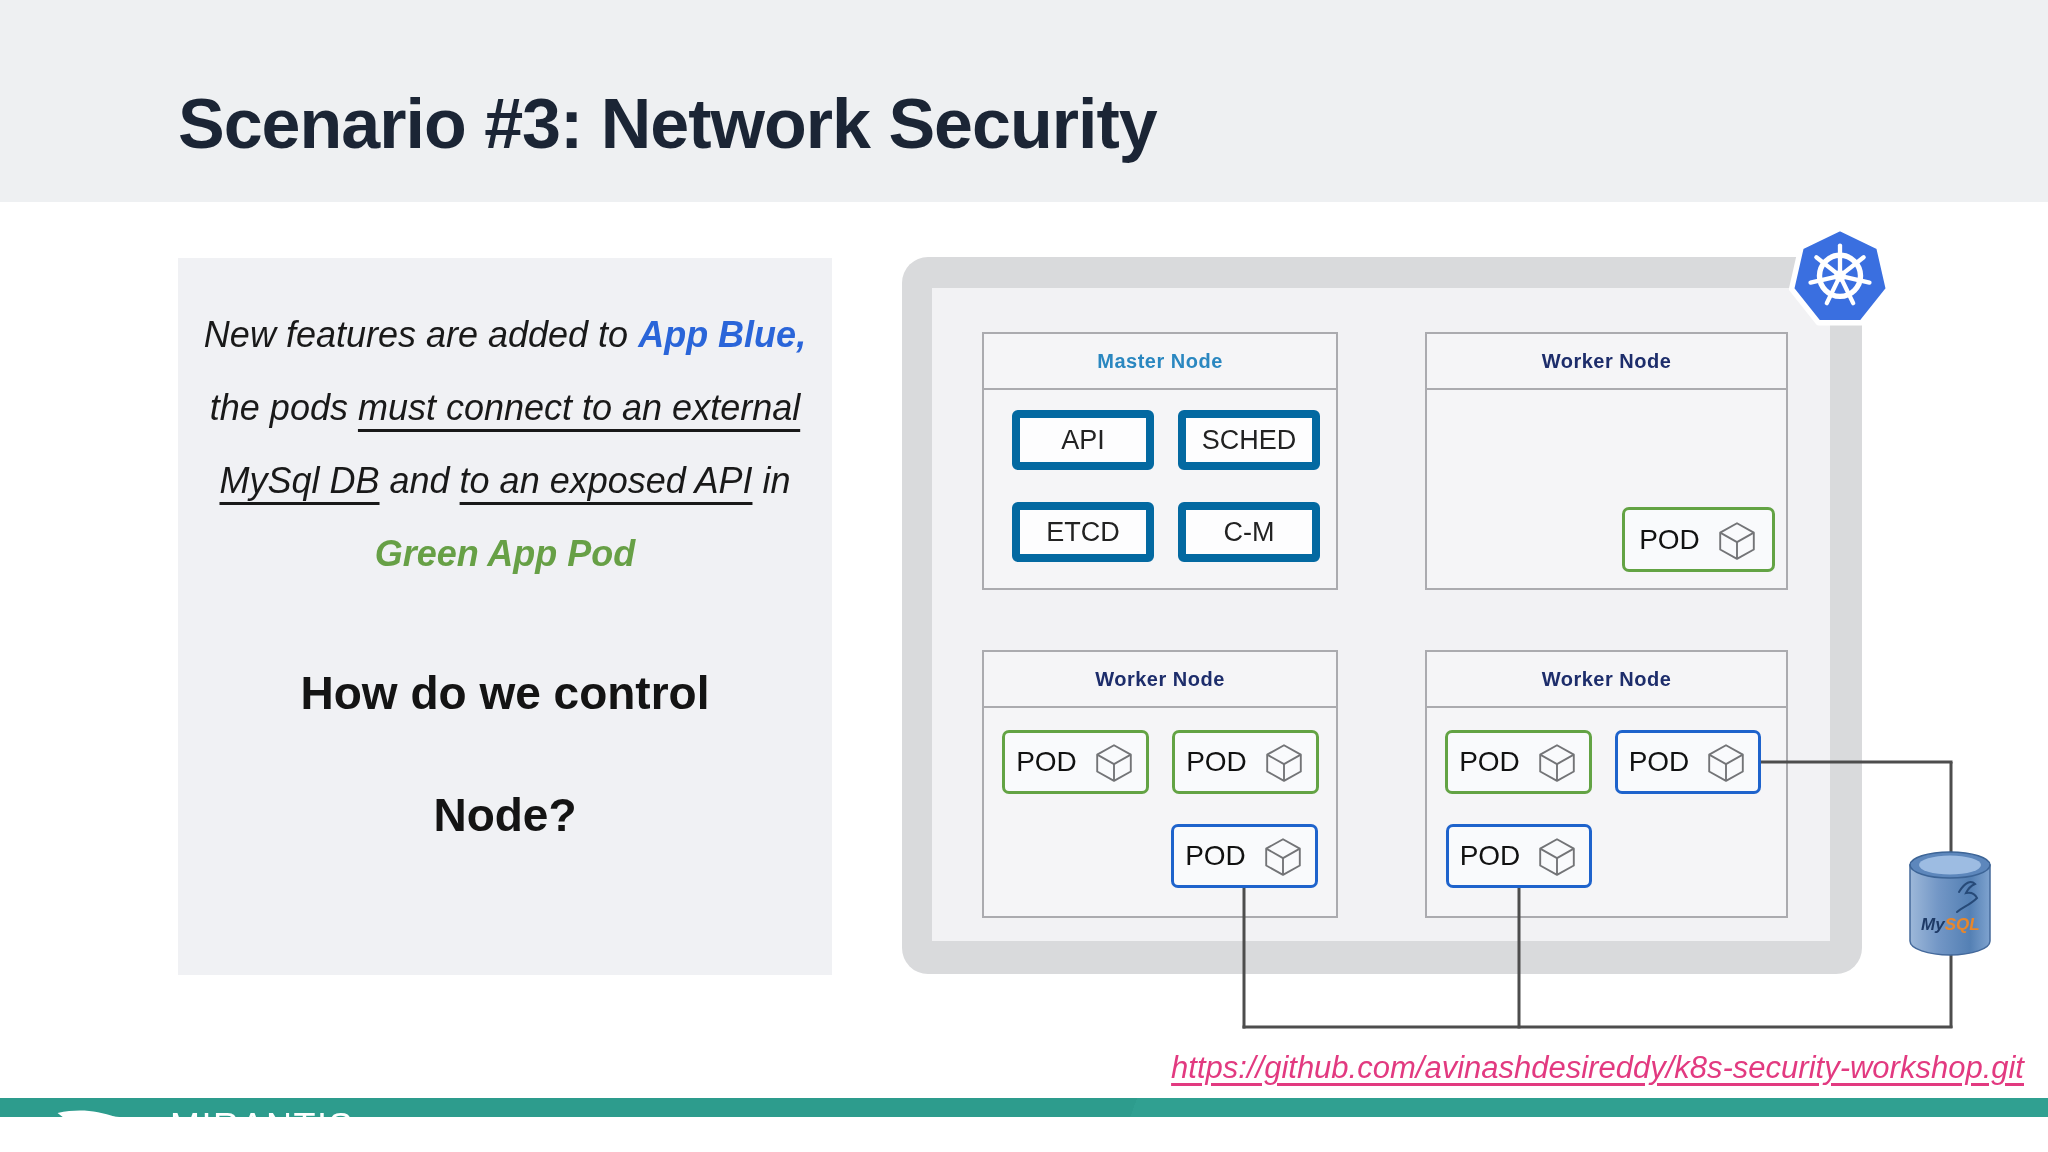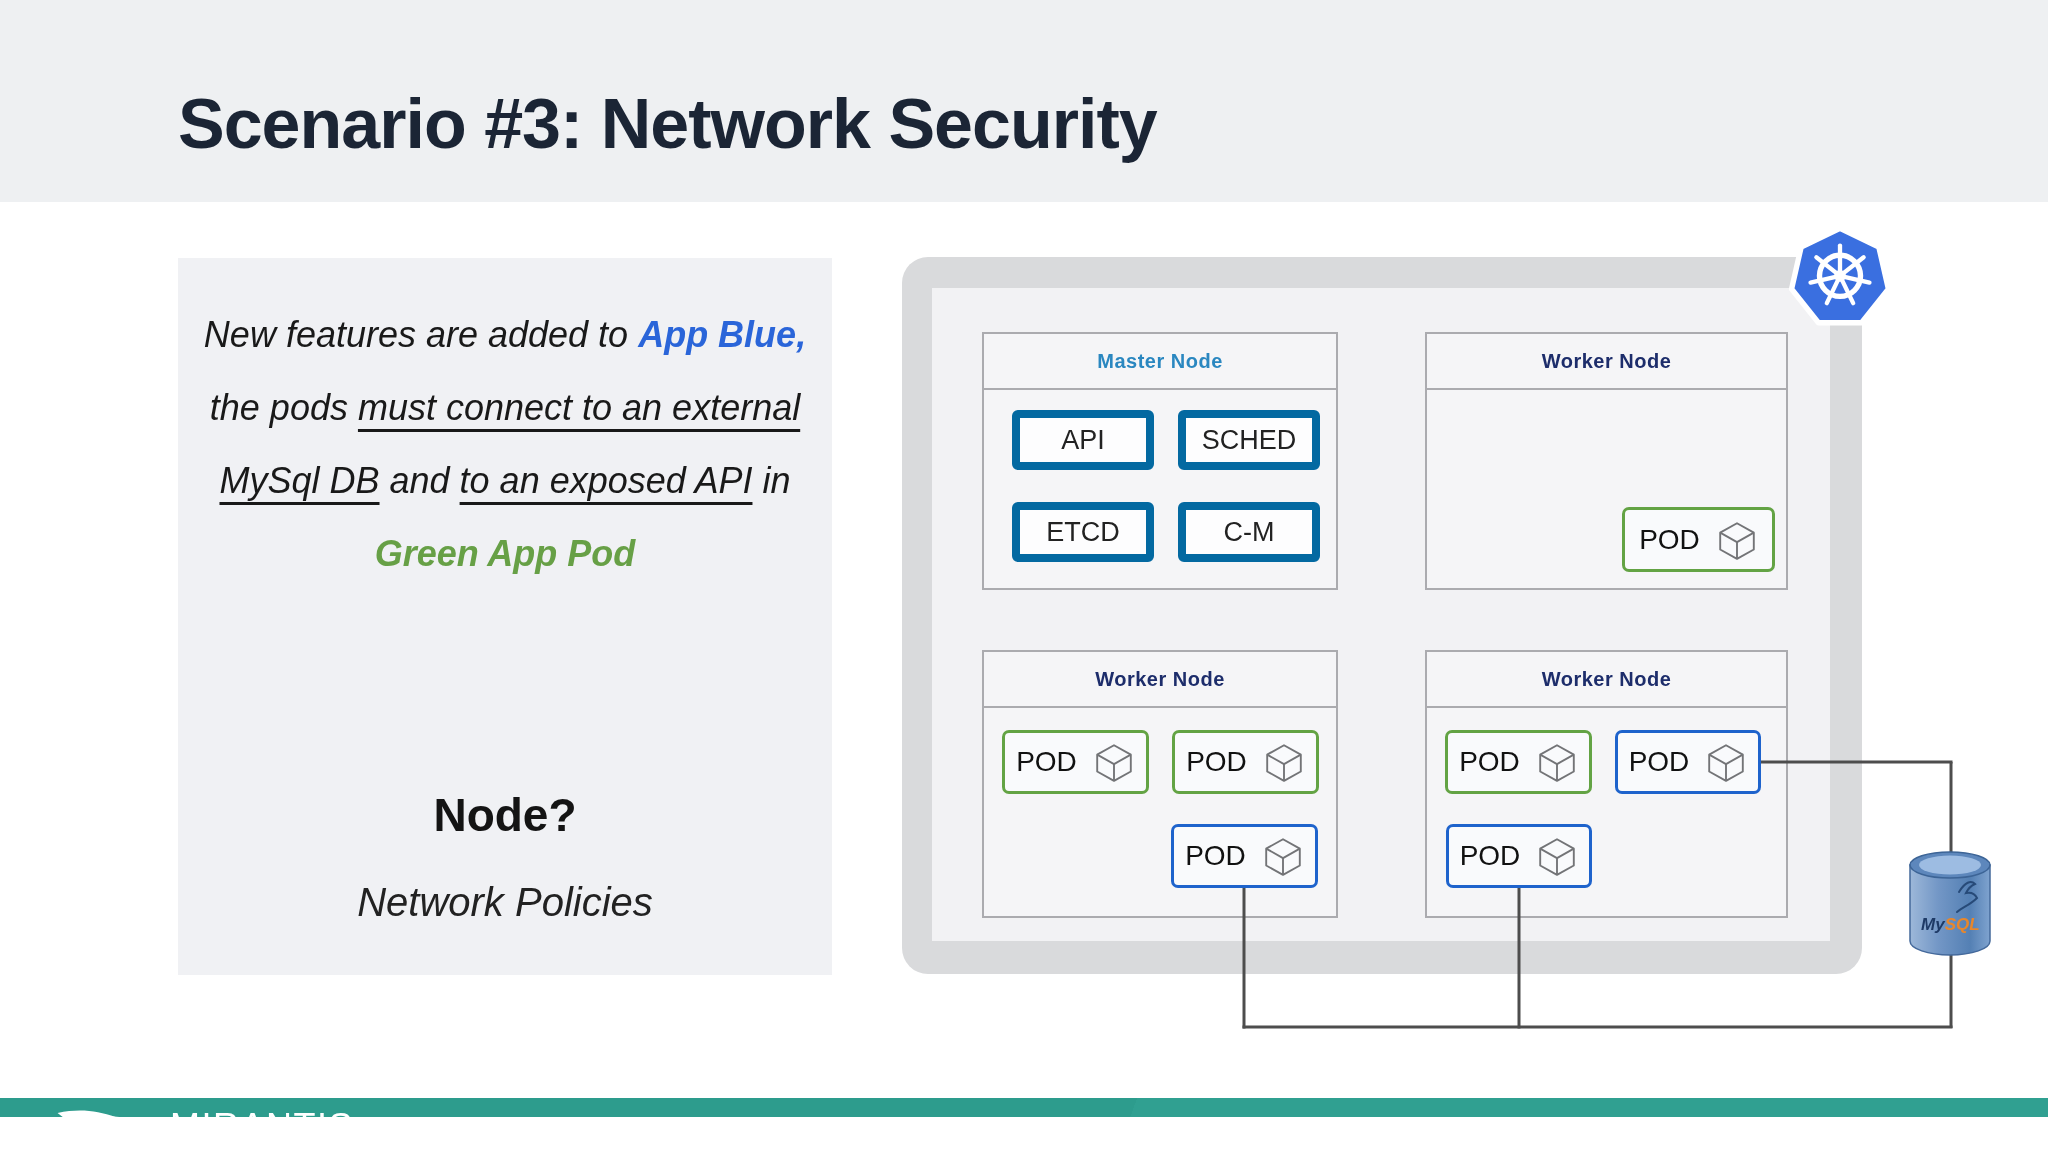--- a/index.html
+++ b/index.html
@@ -68,25 +68,24 @@
   <div class="slide-title">Scenario #3: Network Security</div>
 
   <div class="left-panel">
     <div class="lp-para">
       <span>New features are added to </span><span class="hl-blue">App Blue,</span><br>
       <span>the pods </span><span class="u">must connect to an external</span><br>
       <span class="u">MySql DB</span><span> and </span><span class="u">to an exposed API</span><span> in</span><br>
       <span class="hl-green">Green App Pod</span>
     </div>
     <div class="lp-question">
-      <br>
+      <span>How do we control</span><br>
       <br>
       <span>Node?</span>
     </div>
-    <div class="lp-answer">Network Policies</div>
   </div>
 
   <div class="diagram-outer"></div>
   <div class="diagram-inner"></div>
 
   <svg class="wires" viewBox="0 0 2048 1152">
     <g stroke="#4d4d4d" stroke-width="3" fill="none">
       <line x1="1244" y1="884" x2="1244" y2="1028.5"></line>
       <line x1="1519" y1="884" x2="1519" y2="1028.5"></line>
       <line x1="1242.5" y1="1027" x2="1952.5" y2="1027"></line>
@@ -214,20 +213,21 @@
     </defs>
     <path d="M7 17 L7 93 A 40 14 0 0 0 87 93 L87 17 Z" fill="url(#myBody)" stroke="#44699b" stroke-width="1.5"></path>
     <ellipse cx="47" cy="17" rx="40" ry="13" fill="#5d87bc" stroke="#3c6496" stroke-width="1.5"></ellipse>
     <ellipse cx="47" cy="17" rx="31" ry="9.5" fill="#9dbce2"></ellipse>
     <path d="M56 44 c6 -10 12 -12 16 -8 c-5 2 -7 5 -9 9 c5 -1 9 1 11 5 c-7 7 -14 9 -20 14" fill="none" stroke="#274a78" stroke-width="2" stroke-linecap="round"></path>
     <text x="18" y="82" font-family="Liberation Sans, sans-serif" font-size="17" font-style="italic" font-weight="700">
       <tspan fill="#1e3a66">My</tspan><tspan fill="#e8872b">SQL</tspan>
     </text>
   </svg>
 
+  <a class="repo-link" href="#">https://github.com/avinashdesireddy/k8s-security-workshop.git</a>
 
   <div class="footer"></div>
   <svg class="brand-mark" viewBox="0 0 100 44">
     <path d="M2 8 C 40 0, 64 10, 98 24 C 60 36, 28 30, 2 8 Z" fill="#ffffff"></path>
     <path d="M2 38 C 34 42, 66 34, 98 20 C 62 4, 26 12, 2 38 Z" fill="#ffffff"></path>
   </svg>
   <div class="brand-name">MIRANTIS</div>
   <div class="page-num">22</div>
 
 </div>

